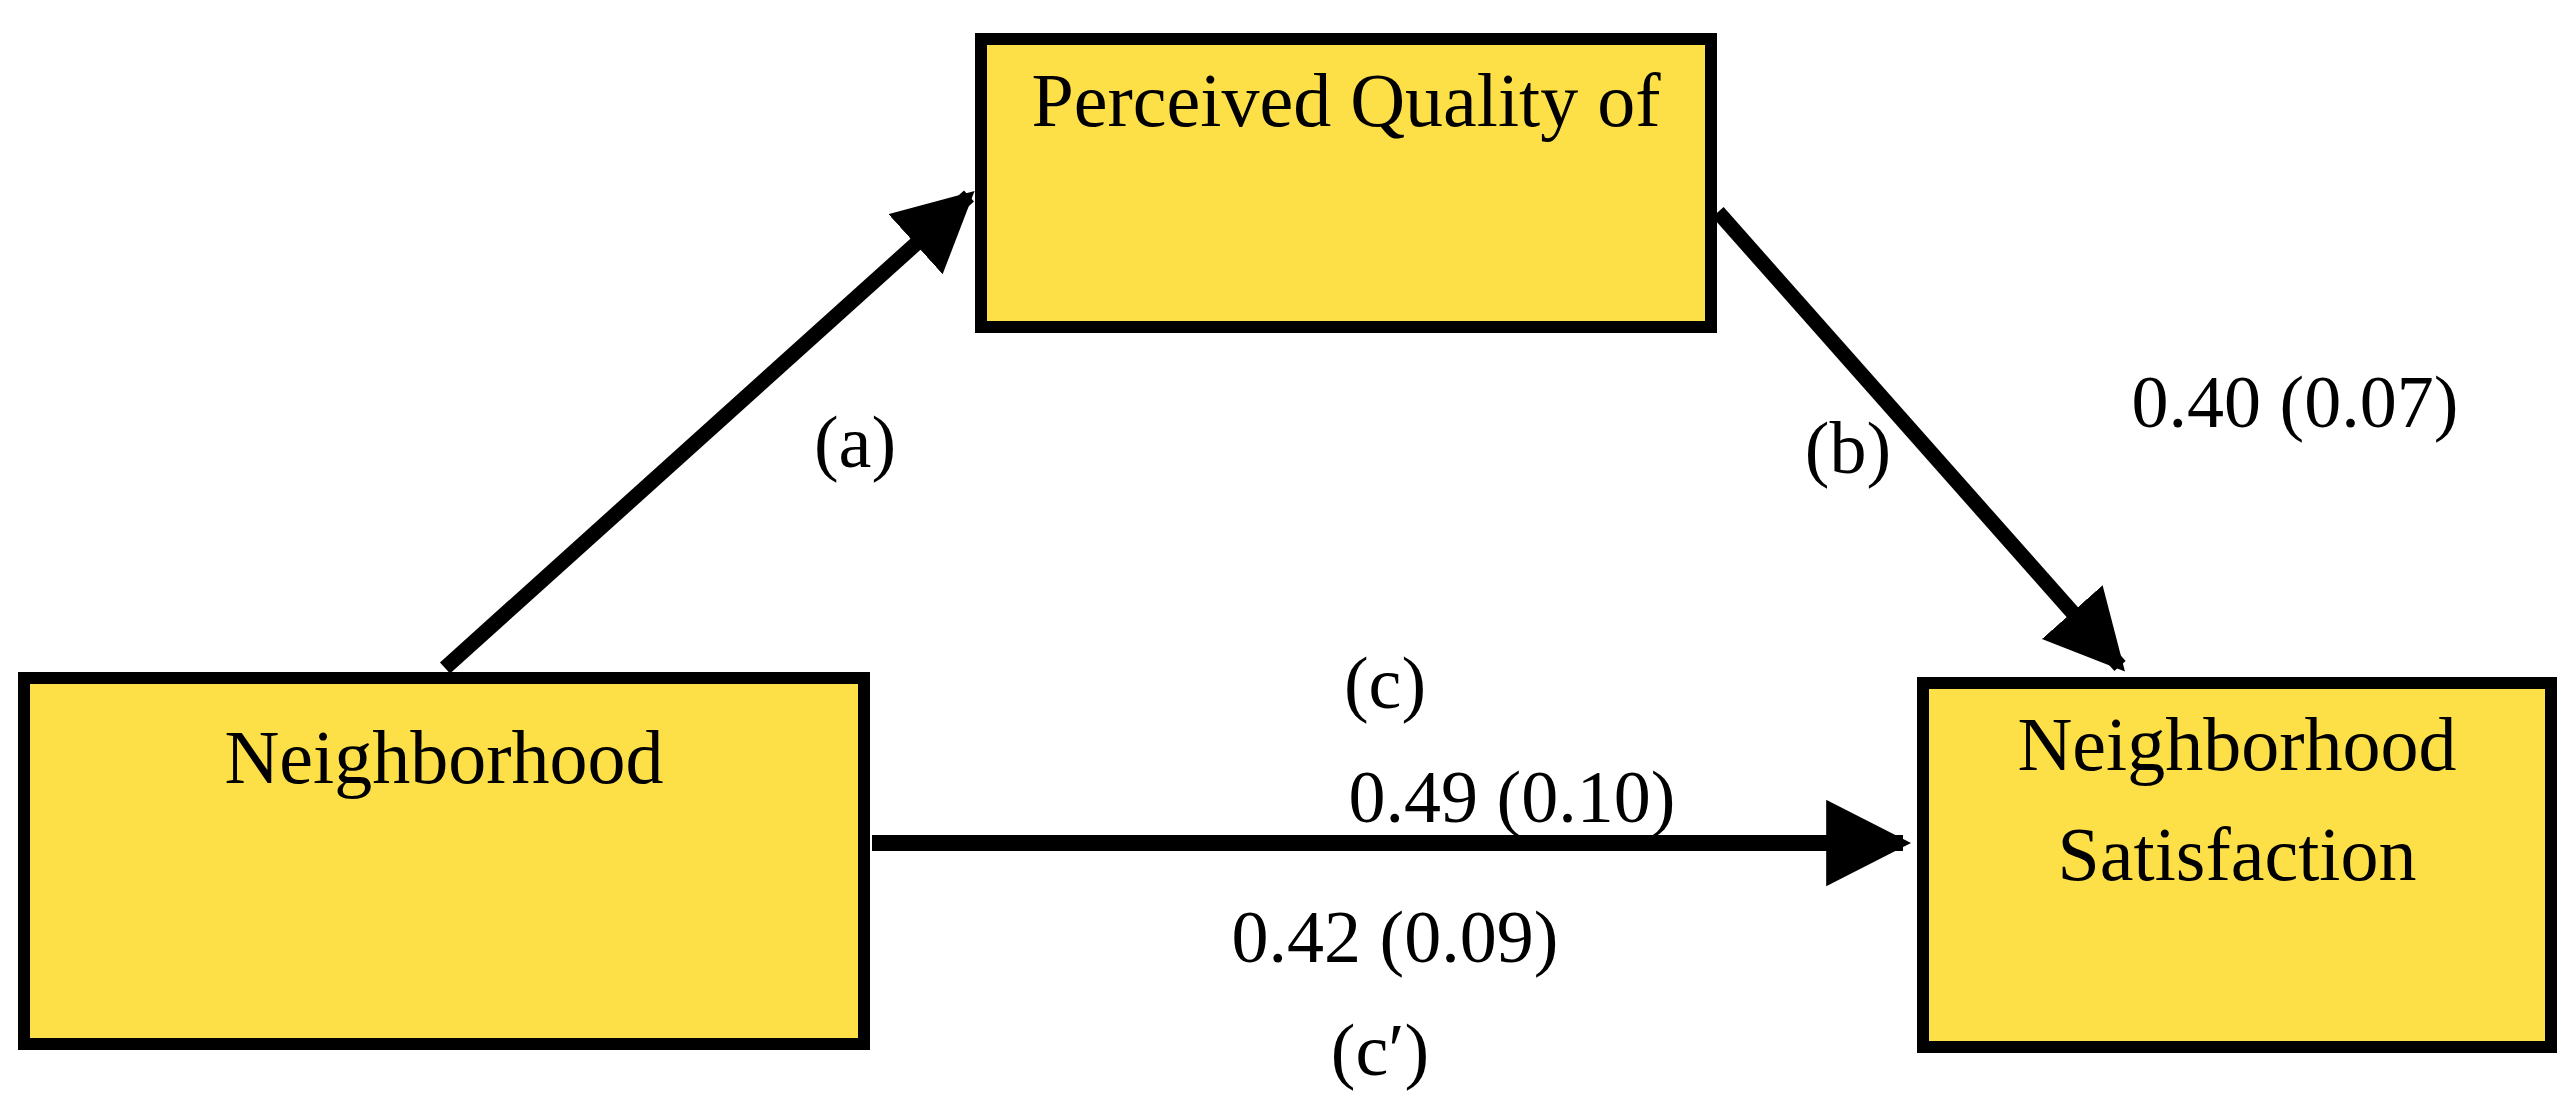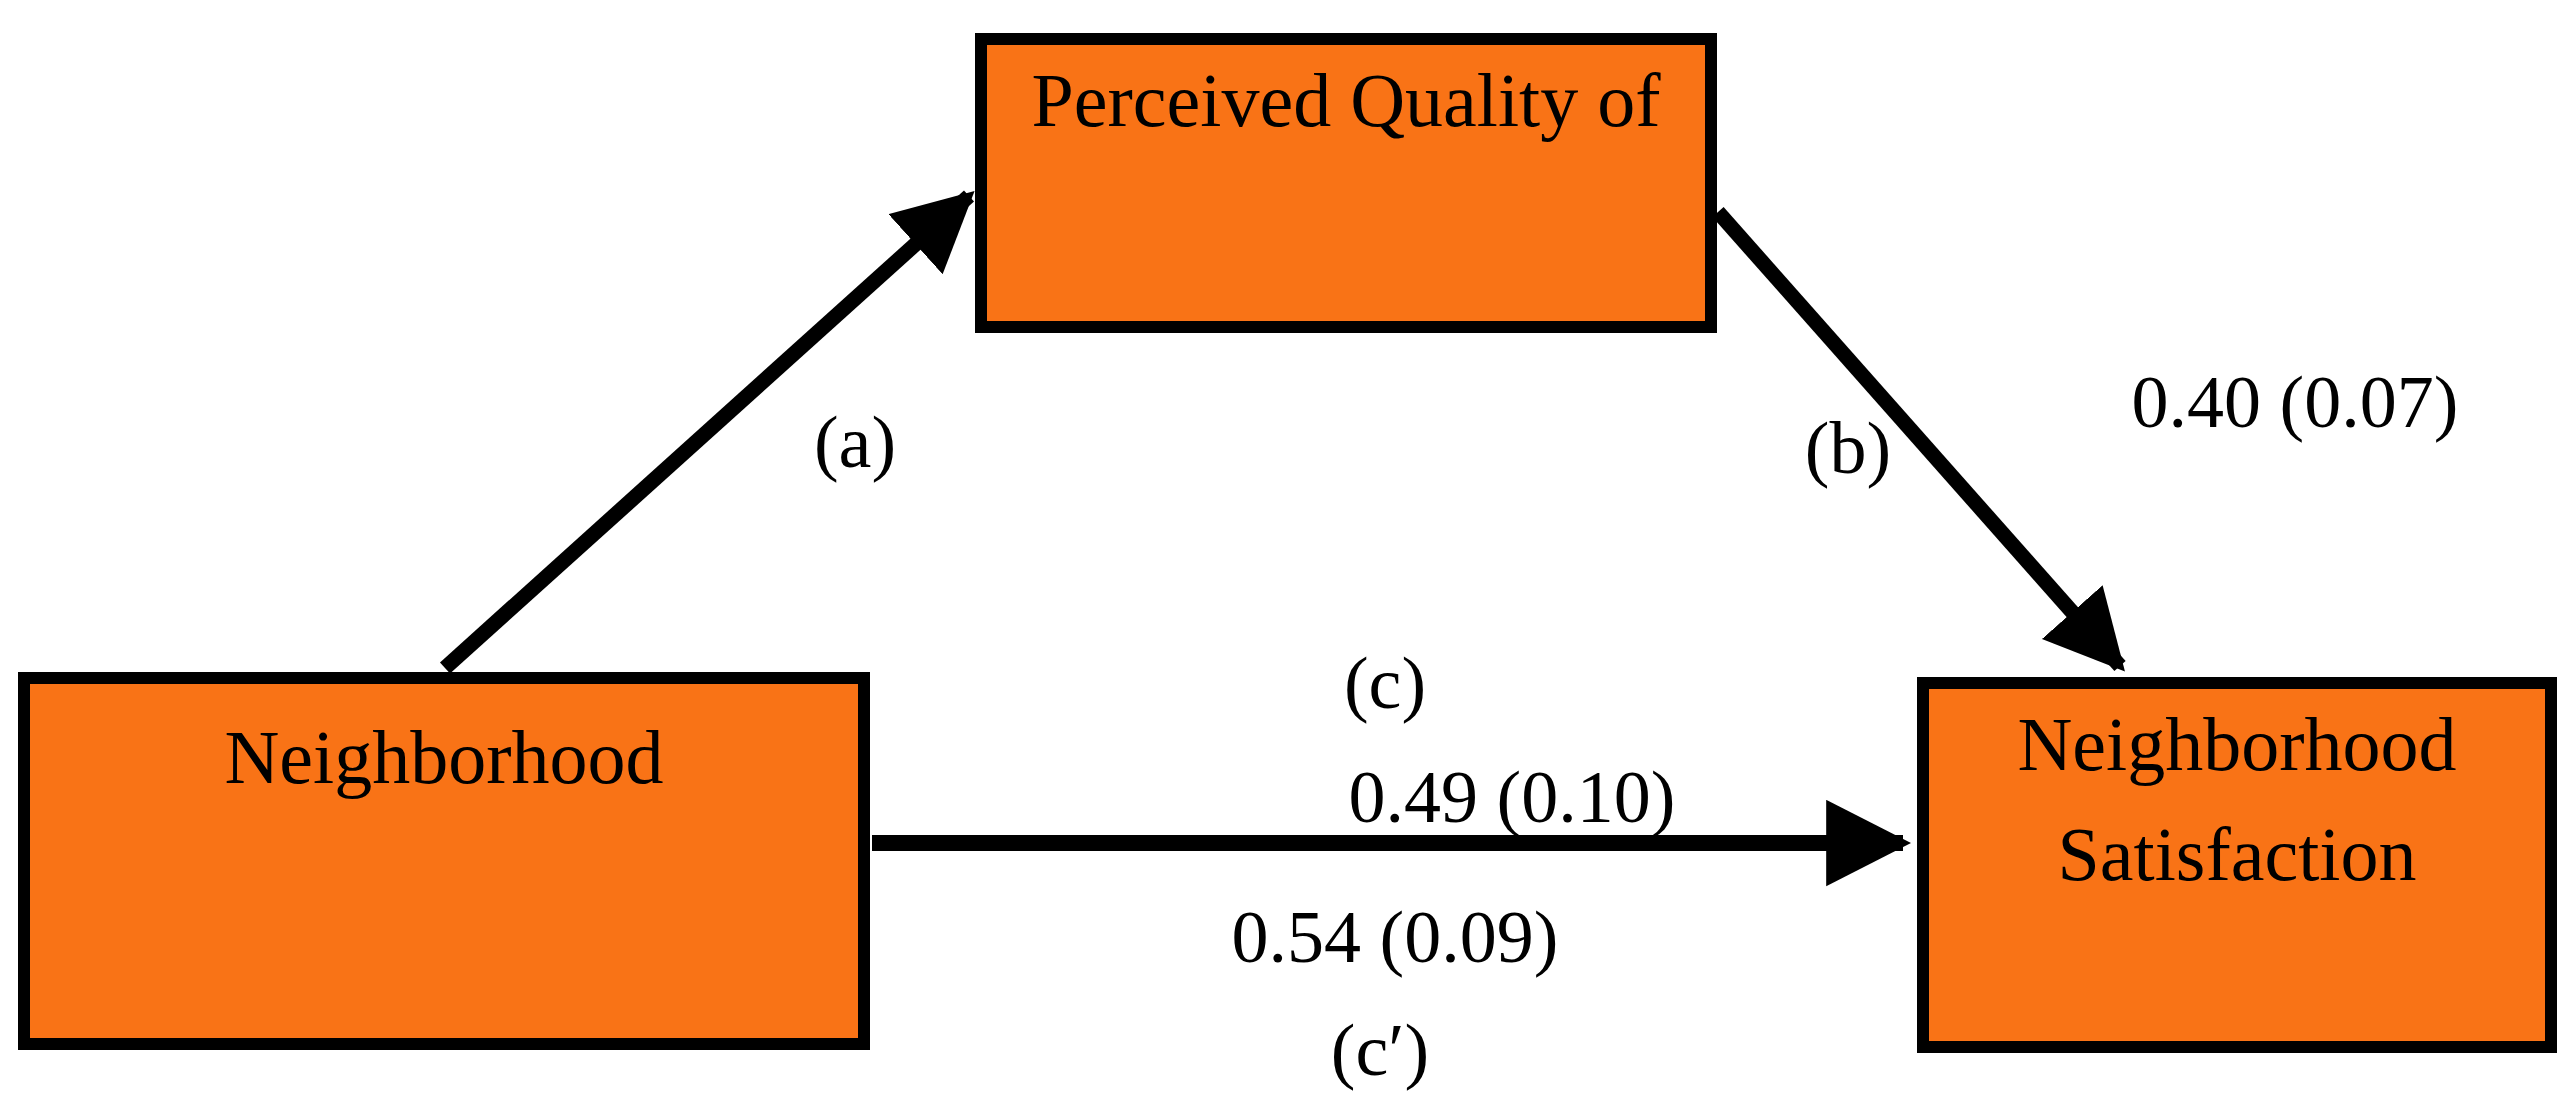--- a/index.html
+++ b/index.html
@@ -19,21 +19,21 @@
   svg.arrows {
     position: absolute;
     left: 0; top: 0;
     width: 2575px;
     height: 1105px;
   }
   .box {
     position: absolute;
     box-sizing: border-box;
     border: 12px solid #000000;
-    background: #f97316;
+    background: #fde047;
     text-align: center;
     font-size: 76px;
     line-height: 110px;
   }
   .box .bl { display: block; white-space: nowrap; }
   .box-mediator  { left: 975px;  top: 33px;  width: 742px; height: 300px; padding-top: 0px; }
   .box-predictor { left: 18px;   top: 672px; width: 852px; height: 378px; padding-top: 18px; }
   .box-outcome   { left: 1917px; top: 677px; width: 640px; height: 376px; padding-top: 0px; }
   .lbl {
     position: absolute;
@@ -81,16 +81,16 @@
   </div>
 
   <div class="lbl lbl-path-a">(a)</div>
 
   <div class="lbl lbl-path-b">(b)</div>
   <div class="lbl lbl-coef-b">0.40 (0.07)</div>
 
   <div class="lbl lbl-path-c">(c)</div>
   <div class="lbl lbl-coef-c">0.49 (0.10)</div>
 
-  <div class="lbl lbl-coef-cp">0.54 (0.09)</div>
+  <div class="lbl lbl-coef-cp">0.42 (0.09)</div>
   <div class="lbl lbl-path-cp">(c′)</div>
 
 </div>
 
 </body></html>

